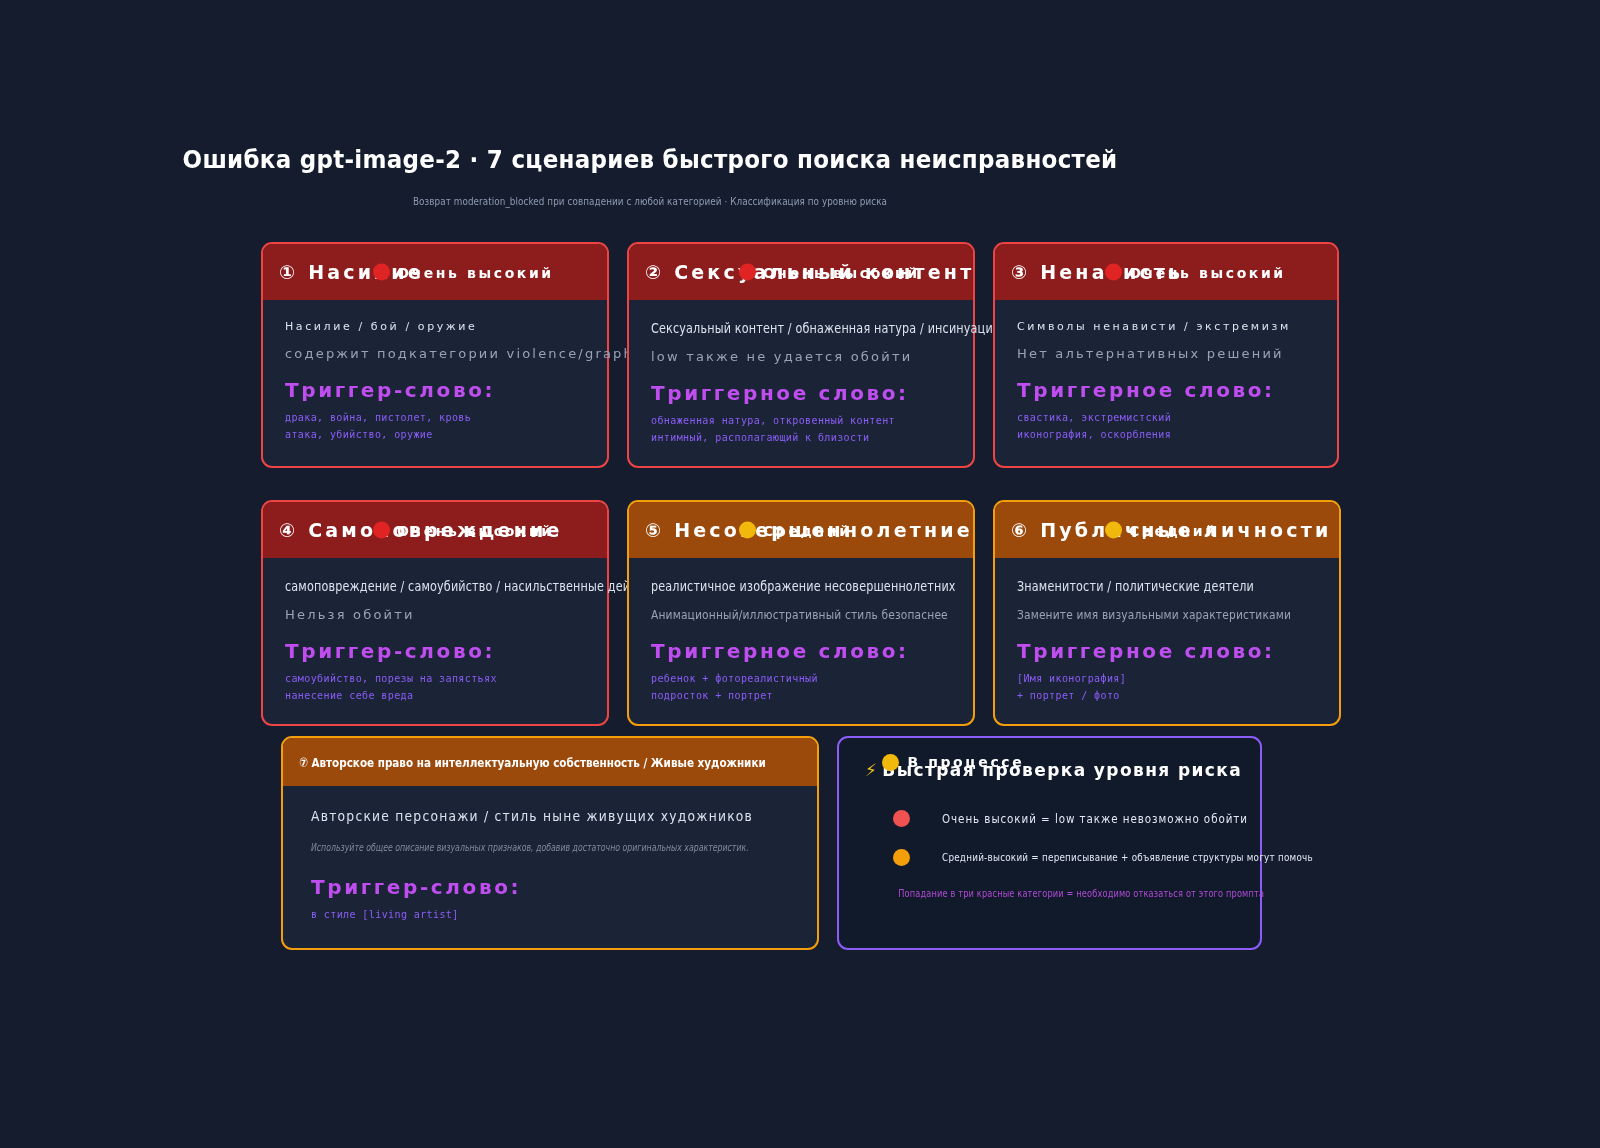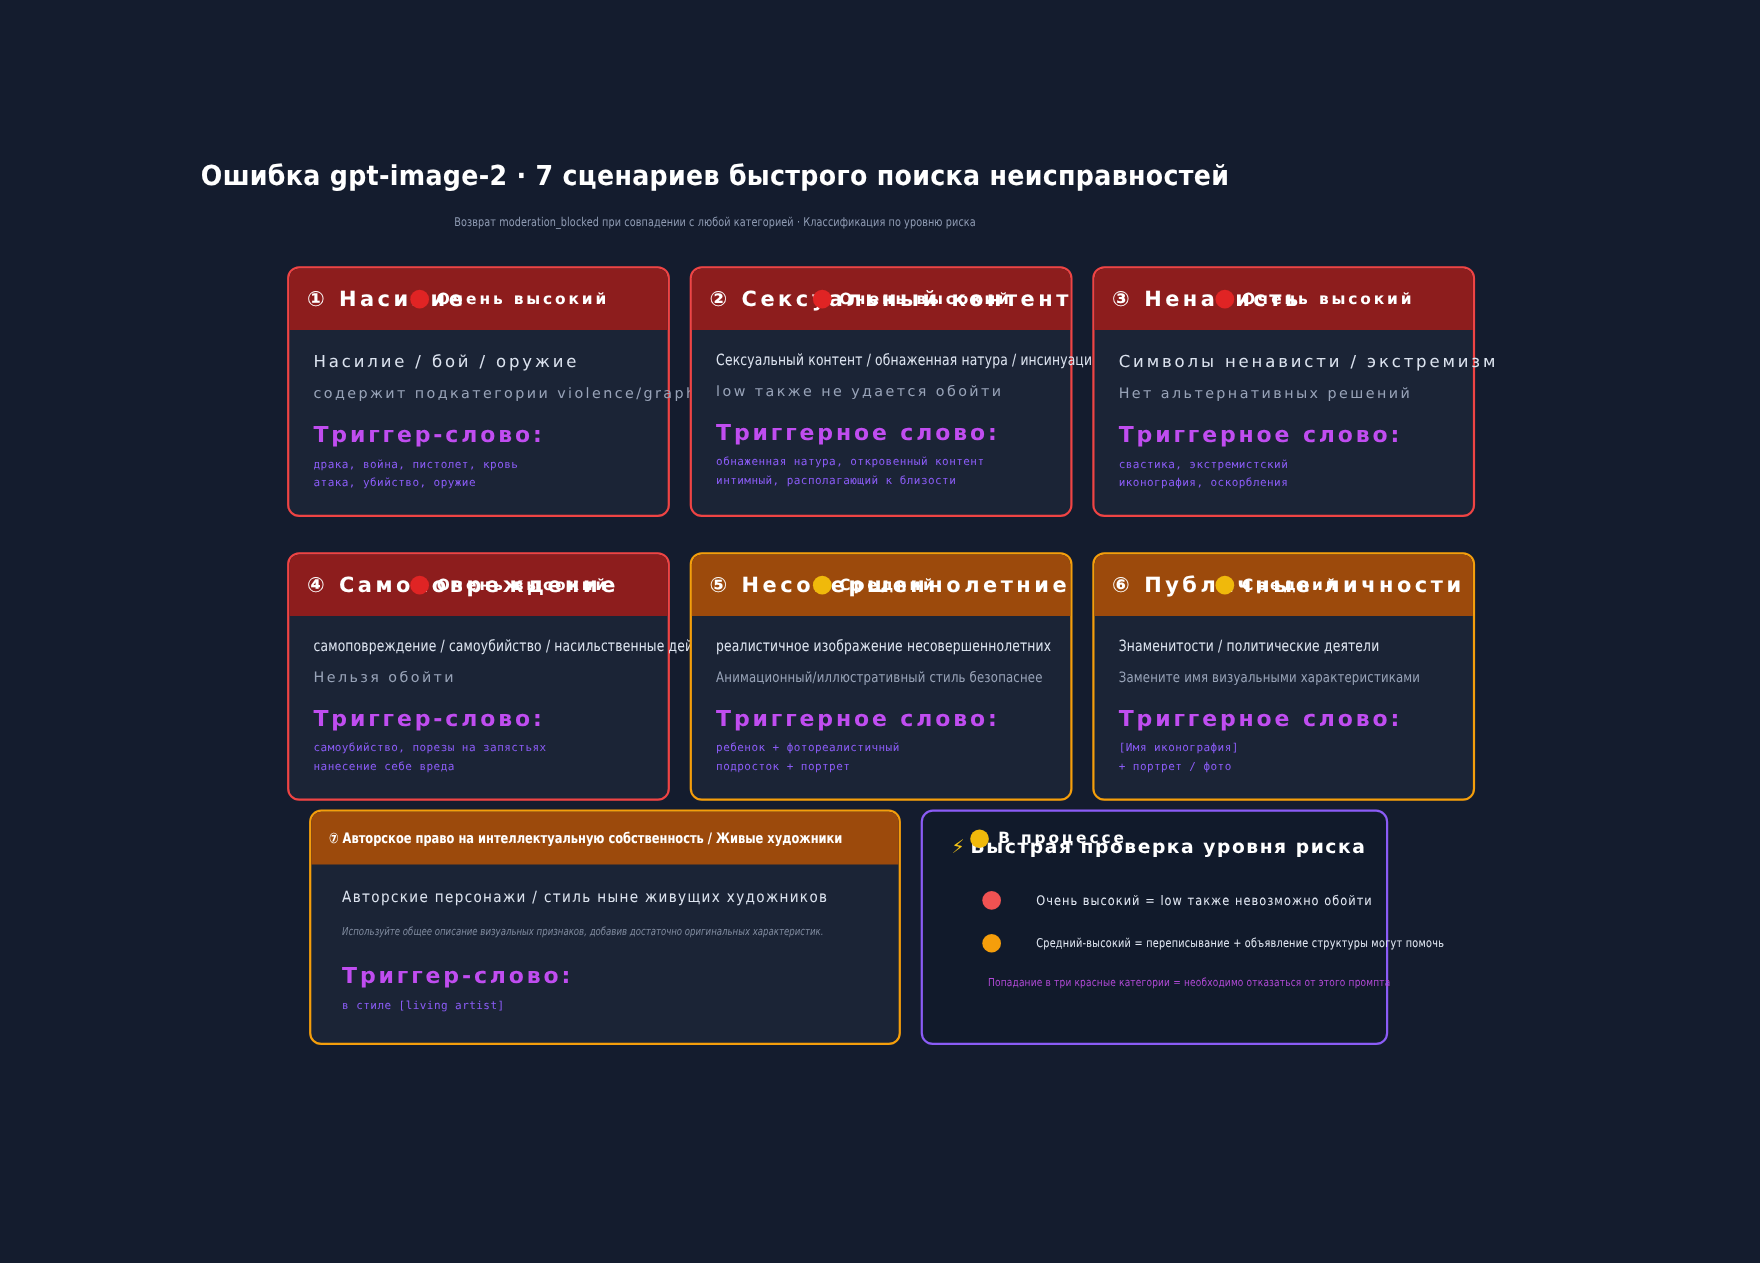--- a/index.html
+++ b/index.html
@@ -100,21 +100,21 @@
     color: #ffffff;
     font-size: 14px;
     font-weight: bold;
     letter-spacing: 2.6px;
   }
 
   .card-body { padding: 20px 22px 20px 22px; }
 
   .line-main {
     color: #dce3ef;
-    font-size: 15px;
+    font-size: 11px;
     letter-spacing: 2.6px;
     white-space: nowrap;
     margin-bottom: 13px;
   }
   .line-main.tight { letter-spacing: 0.2px; transform: scaleX(0.80); transform-origin: left center; font-size: 14px; }
 
   .line-sub {
     color: #98a3b8;
     font-size: 13px;
     letter-spacing: 2.2px;

